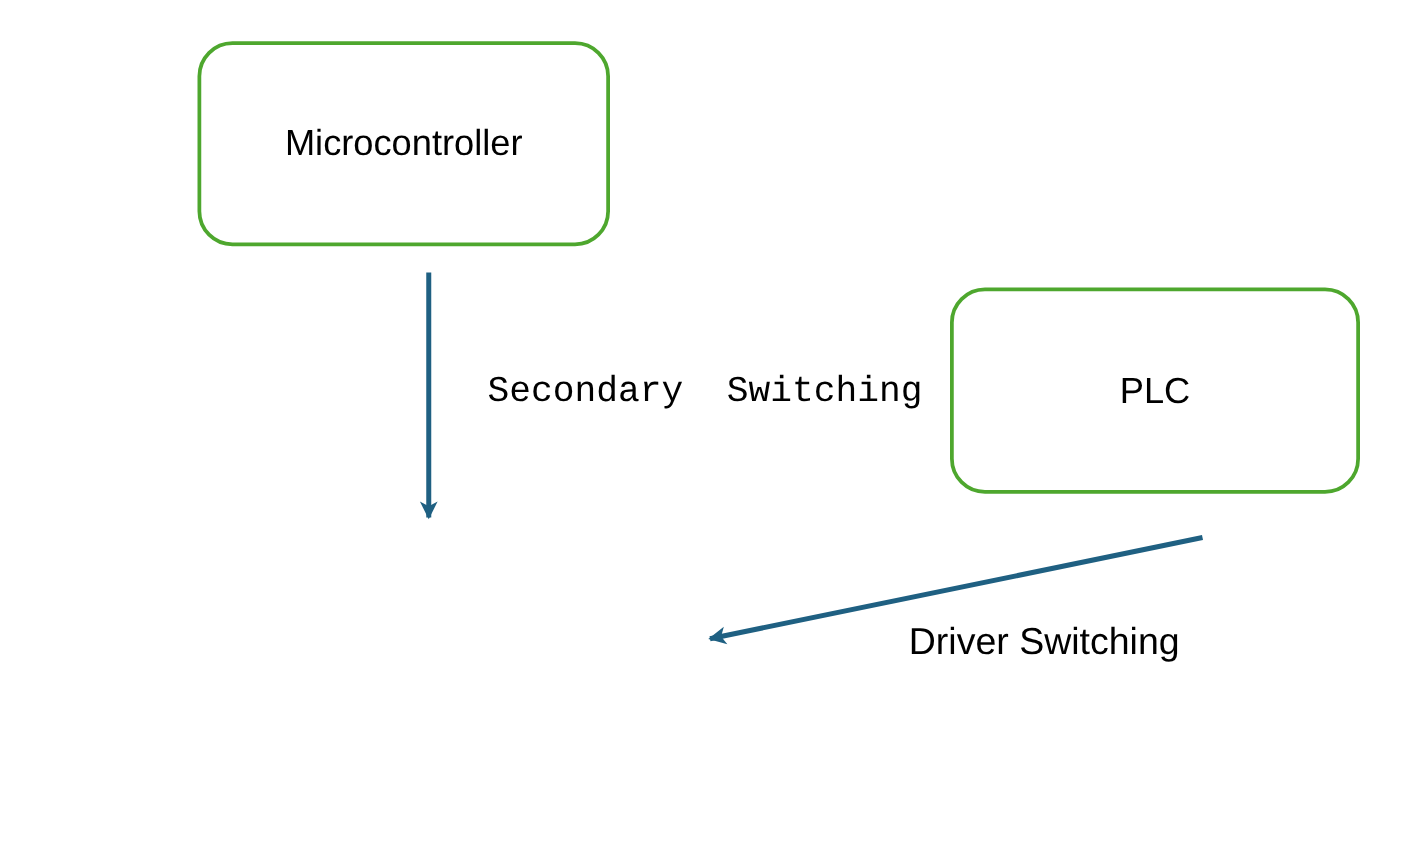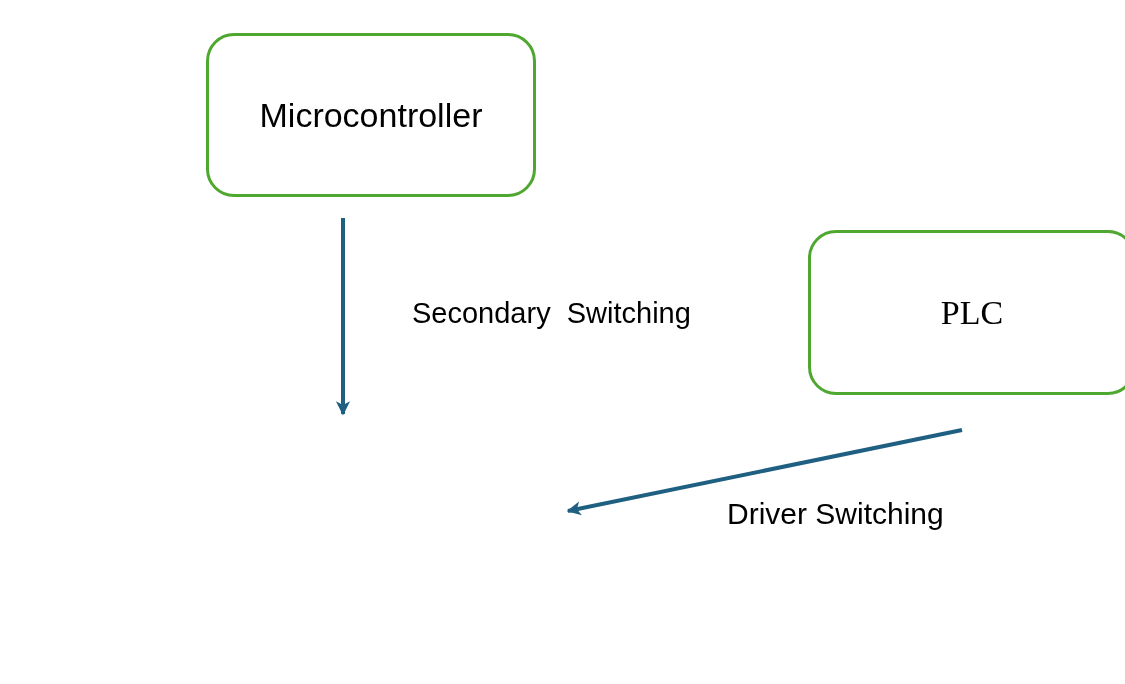--- a/index.html
+++ b/index.html
@@ -37,35 +37,34 @@
   .node {
     position: absolute;
     background: var(--node-fill);
     border: 3px solid var(--node-border);
     border-radius: 28px;
     display: flex;
     flex-direction: column;
     align-items: center;
     justify-content: center;
     text-align: center;
-    font-size: 34px;
+    font-size: 29px;
     line-height: 42px;
     color: var(--text);
-    margin-left: 48px;
   }
   .node-microcontroller { left: 158px; top: 33px;  width: 330px; height: 164px; }
-  .node-plc             { left: 760px; top: 230px; width: 328px; height: 165px; font-family: Liberation Serif, serif; }
+  .node-plc             { left: 760px; top: 230px; width: 328px; height: 165px; }
   .node-mosfet          { left: 130px; top: 424px; width: 382px; height: 226px; }
   .edge-label {
     position: absolute;
     font-size: 29px;
     white-space: pre;
     color: var(--text);
   }
-  .label-secondary { left: 412px; top: 297px; }
+  .label-secondary { left: 390px; top: 297px; font-family: Liberation Mono, monospace; }
   .label-primary   { left: 727px; top: 497px; font-size: 30px; }
 </style>
 </head>
 <body>
 
 <div class="canvas">
 
   <svg class="edge-layer" viewBox="0 0 1125 684" xmlns="http://www.w3.org/2000/svg">
     <defs>
       <marker id="stealth-arrow" viewBox="0 0 12 12" refX="10" refY="6" markerWidth="17" markerHeight="17" markerUnits="userSpaceOnUse" orient="auto">

